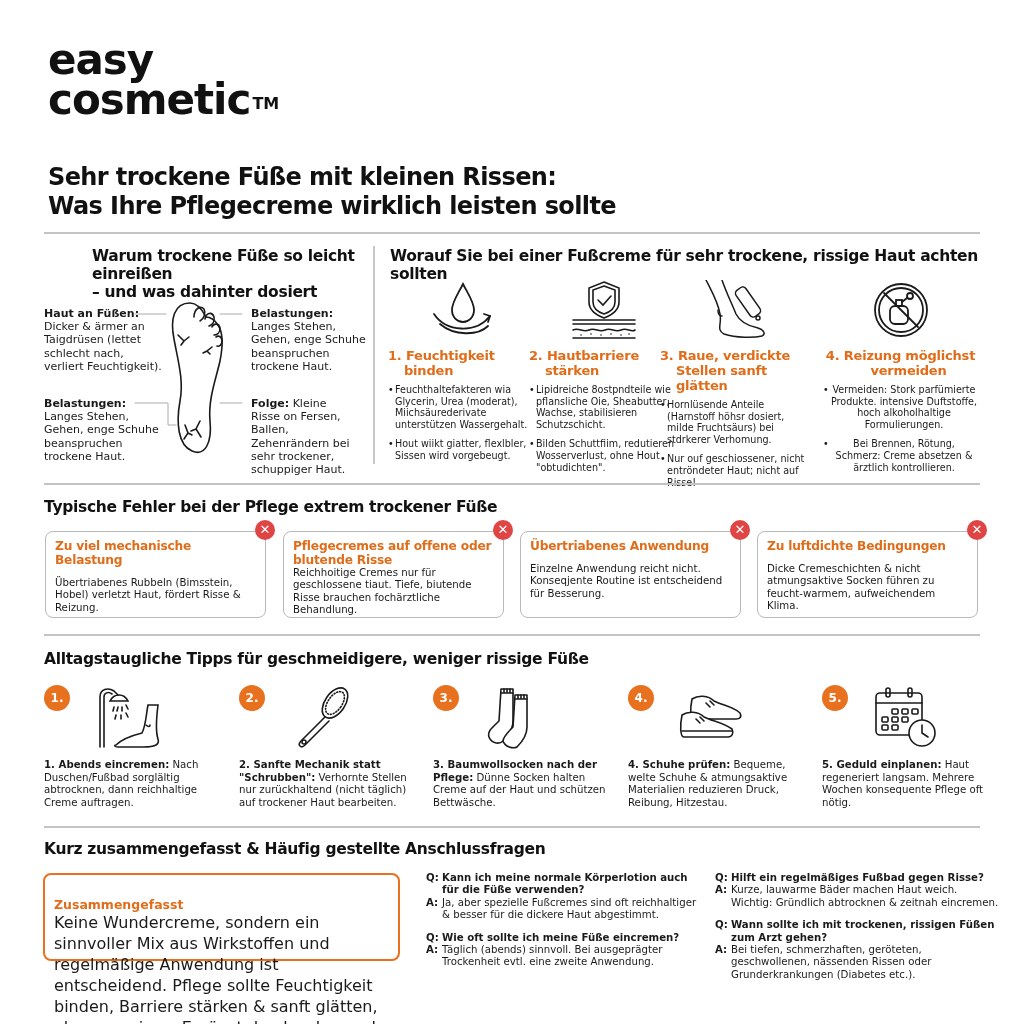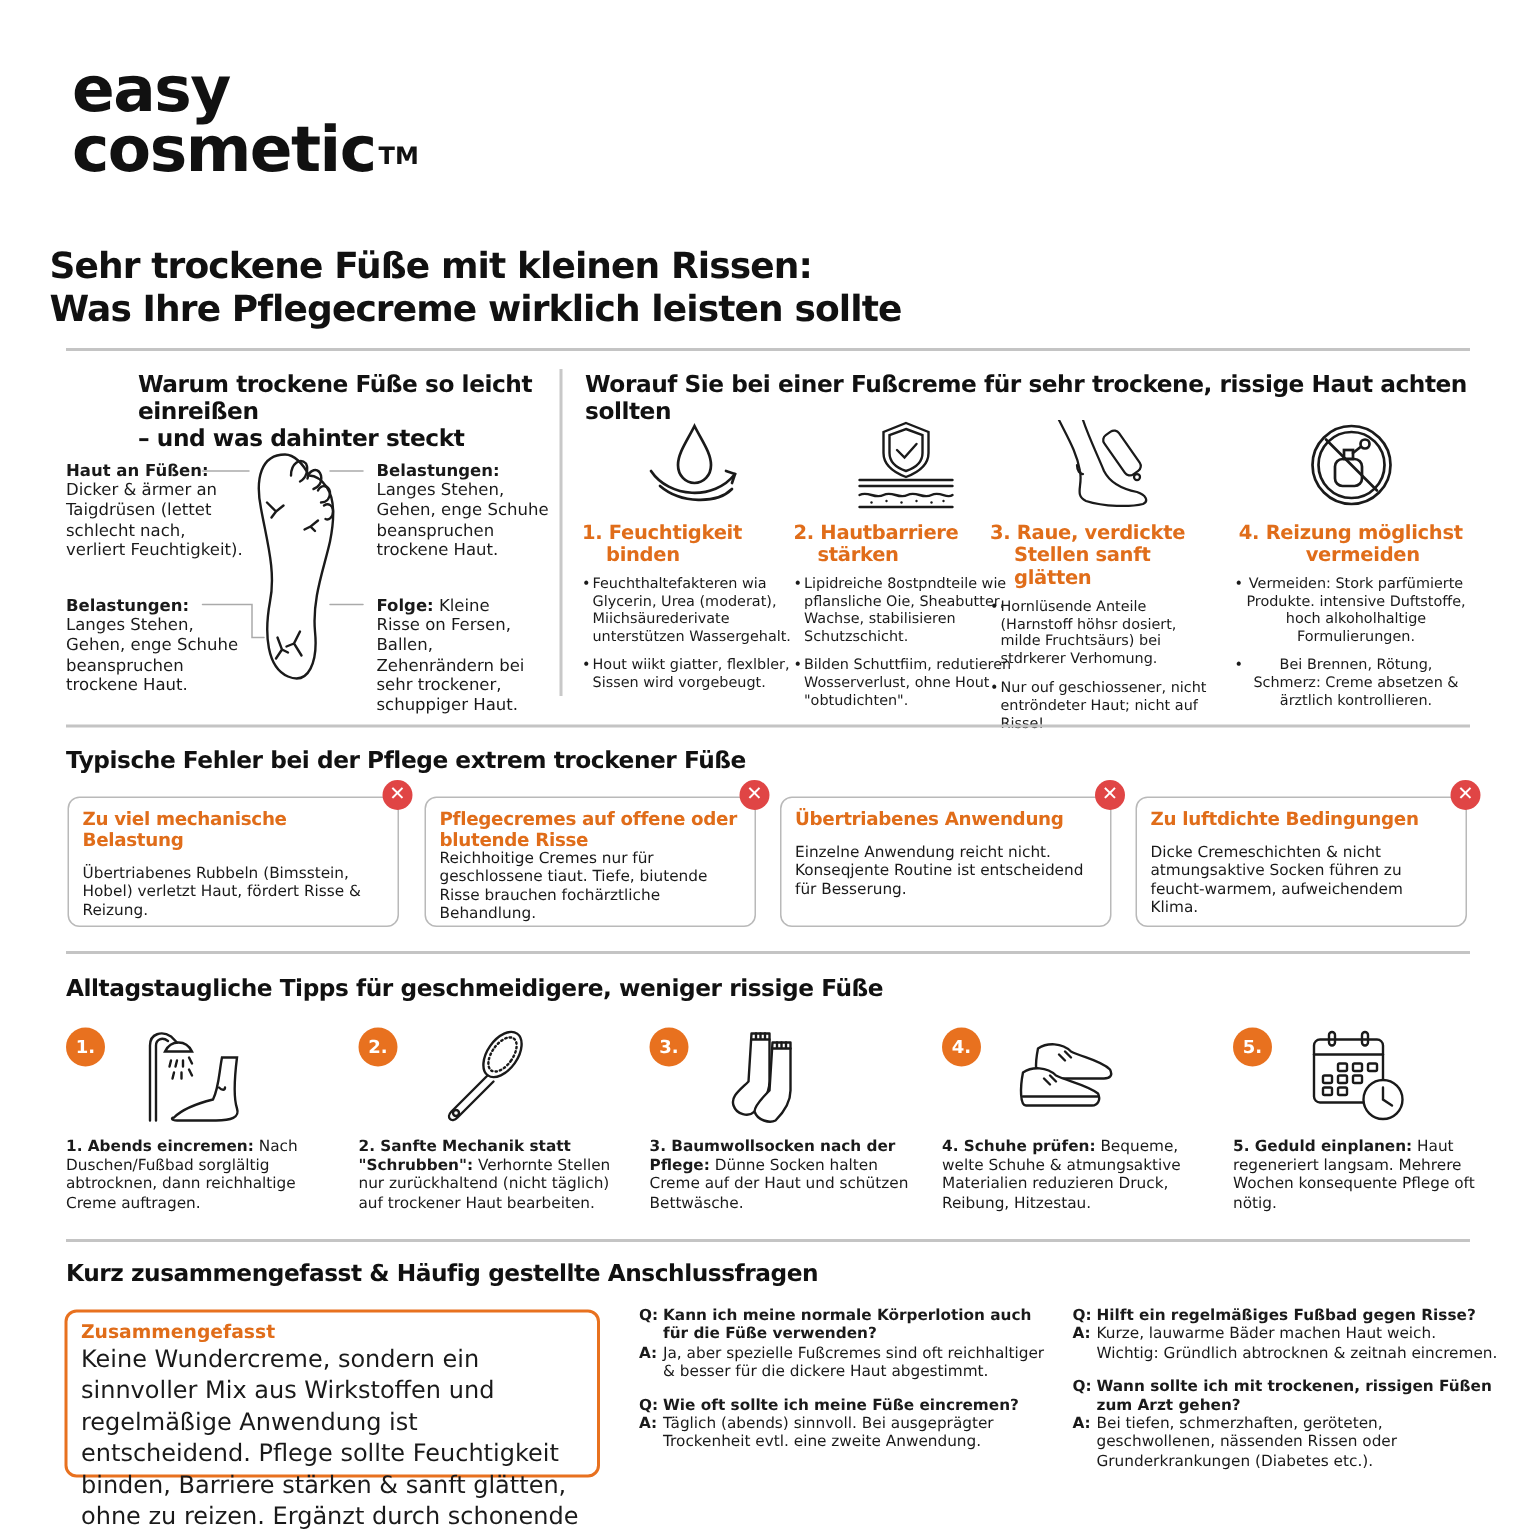--- a/index.html
+++ b/index.html
@@ -6,21 +6,21 @@
   html, body { width: 1024px; height: 1024px; background: #ffffff; overflow: hidden; }
   body { font-family: "DejaVu Sans", "Liberation Sans", sans-serif; color: #141414; position: relative; }
 
   .abs { position: absolute; }
 
   
   .logo { left: 48px; top: 40px; font-family: "DejaVu Sans", sans-serif; font-weight: 700; font-size: 42px; line-height: 40px; letter-spacing: -1px; color: #111; }
   .logo .tm { font-size: 16px; vertical-align: top; position: relative; top: 4px; margin-left: 2px; letter-spacing: 0; }
 
   
-  .main-title { left: 33px; top: 163px; font-weight: 700; font-size: 24px; line-height: 29px; letter-spacing: -0.6px; color: #111; }
+  .main-title { left: 48px; top: 163px; font-weight: 700; font-size: 24px; line-height: 29px; letter-spacing: -0.6px; color: #111; }
 
   .hr { position: absolute; left: 44px; width: 936px; height: 2px; background: #c4c4c4; }
 
   .section-title { font-weight: 700; font-size: 15.5px; letter-spacing: -0.3px; color: #111; line-height: 18px; }
 
   
   .foot-title { left: 44px; top: 247px; width: 320px; margin-left: 48px; }
   .foot-lbl { font-size: 11px; line-height: 13.2px; color: #1a1a1a; }
   .foot-lbl b { font-weight: 700; }
   .vline { left: 373px; top: 246px; width: 2px; height: 218px; background: #c8c8c8; }
@@ -46,21 +46,21 @@
   
   .tips-title { left: 44px; top: 650px; }
   .tip { position: absolute; top: 685px; width: 180px; }
   .tip .num { position: absolute; left: 0; top: 0; width: 26px; height: 26px; border-radius: 50%; background: #e8711f; color: #fff; font-size: 12px; font-weight: 700; line-height: 26px; text-align: center; }
   .tip .tico { position: absolute; left: 50px; top: 0; width: 70px; height: 64px; }
   .tip .ttext { position: absolute; left: 0; top: 74px; font-size: 10.2px; line-height: 12.6px; color: #1a1a1a; width: 180px; }
   .tip .ttext b { font-weight: 700; }
 
   
   .faq-title { left: 44px; top: 840px; }
-  .summary { left: 43px; top: 873px; width: 357px; height: 112px; border: 2px solid #e8711f; border-radius: 8px; padding: 5px 9px; }
+  .summary { left: 43px; top: 873px; width: 357px; height: 88px; border: 2px solid #e8711f; border-radius: 8px; padding: 22px 9px; }
   .summary .shead { color: #e06d1a; font-weight: 700; font-size: 12.5px; line-height: 15px; }
   .summary .sbody { font-size: 16px; line-height: 21px; color: #1a1a1a; }
 
   .faq { position: absolute; font-size: 10.2px; line-height: 12.4px; color: #1a1a1a; }
   .faq .q { font-weight: 700; display: flex; }
   .faq .a { display: flex; }
   .faq .lbl { width: 16px; flex: none; font-weight: 700; }
   .faq .item { margin-bottom: 10px; }
 </style>
 </head>
@@ -73,21 +73,21 @@
 
 <h1 class="abs main-title">
   <div>Sehr trockene Füße mit kleinen Rissen:</div>
   <div>Was Ihre Pflegecreme wirklich leisten sollte</div>
 </h1>
 
 <div class="hr" style="top:232px;"></div>
 
 <div class="abs section-title foot-title">
   <div>Warum trockene Füße so leicht einreißen</div>
-  <div>– und was dahinter steckt</div>
+  <div>– und was dahinter dosiert</div>
 </div>
 
 <div class="abs foot-lbl" style="left:44px; top:307px; width:120px;">
   <b>Haut an Füßen:</b><br>
   <span>Dicker &amp; ärmer an Taigdrüsen (lettet schlecht nach, verliert Feuchtigkeit).</span>
 </div>
 <div class="abs foot-lbl" style="left:44px; top:397px; width:115px;">
   <b>Belastungen:</b><br>
   <span>Langes Stehen, Gehen, enge Schuhe beanspruchen trockene Haut.</span>
 </div>

